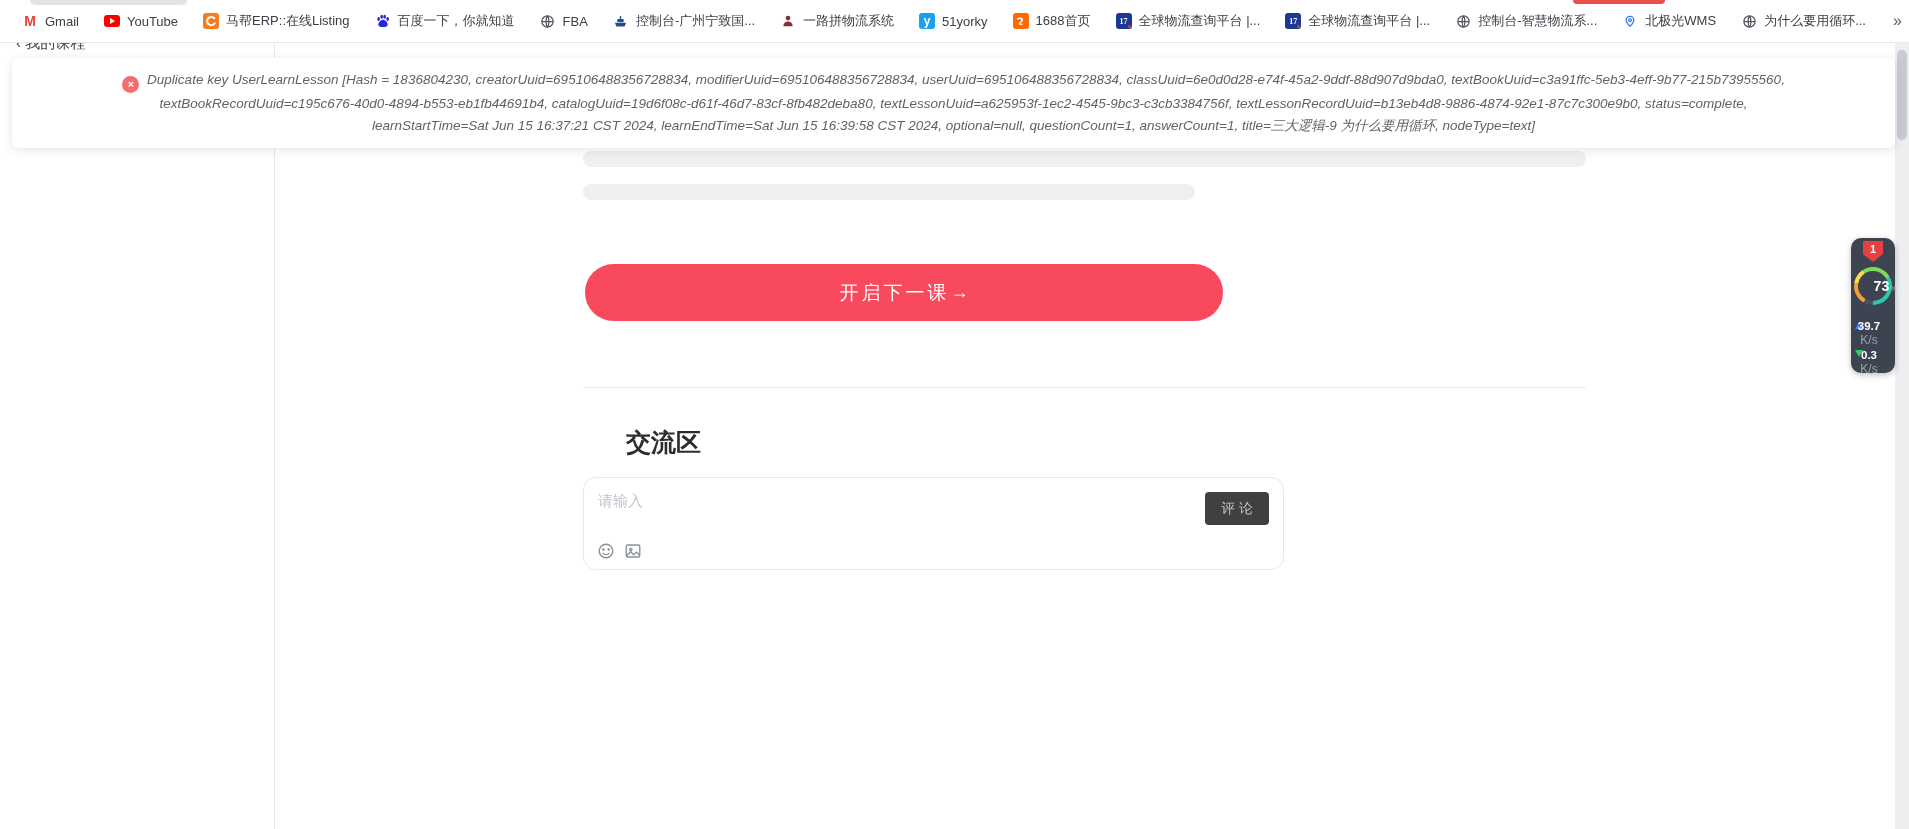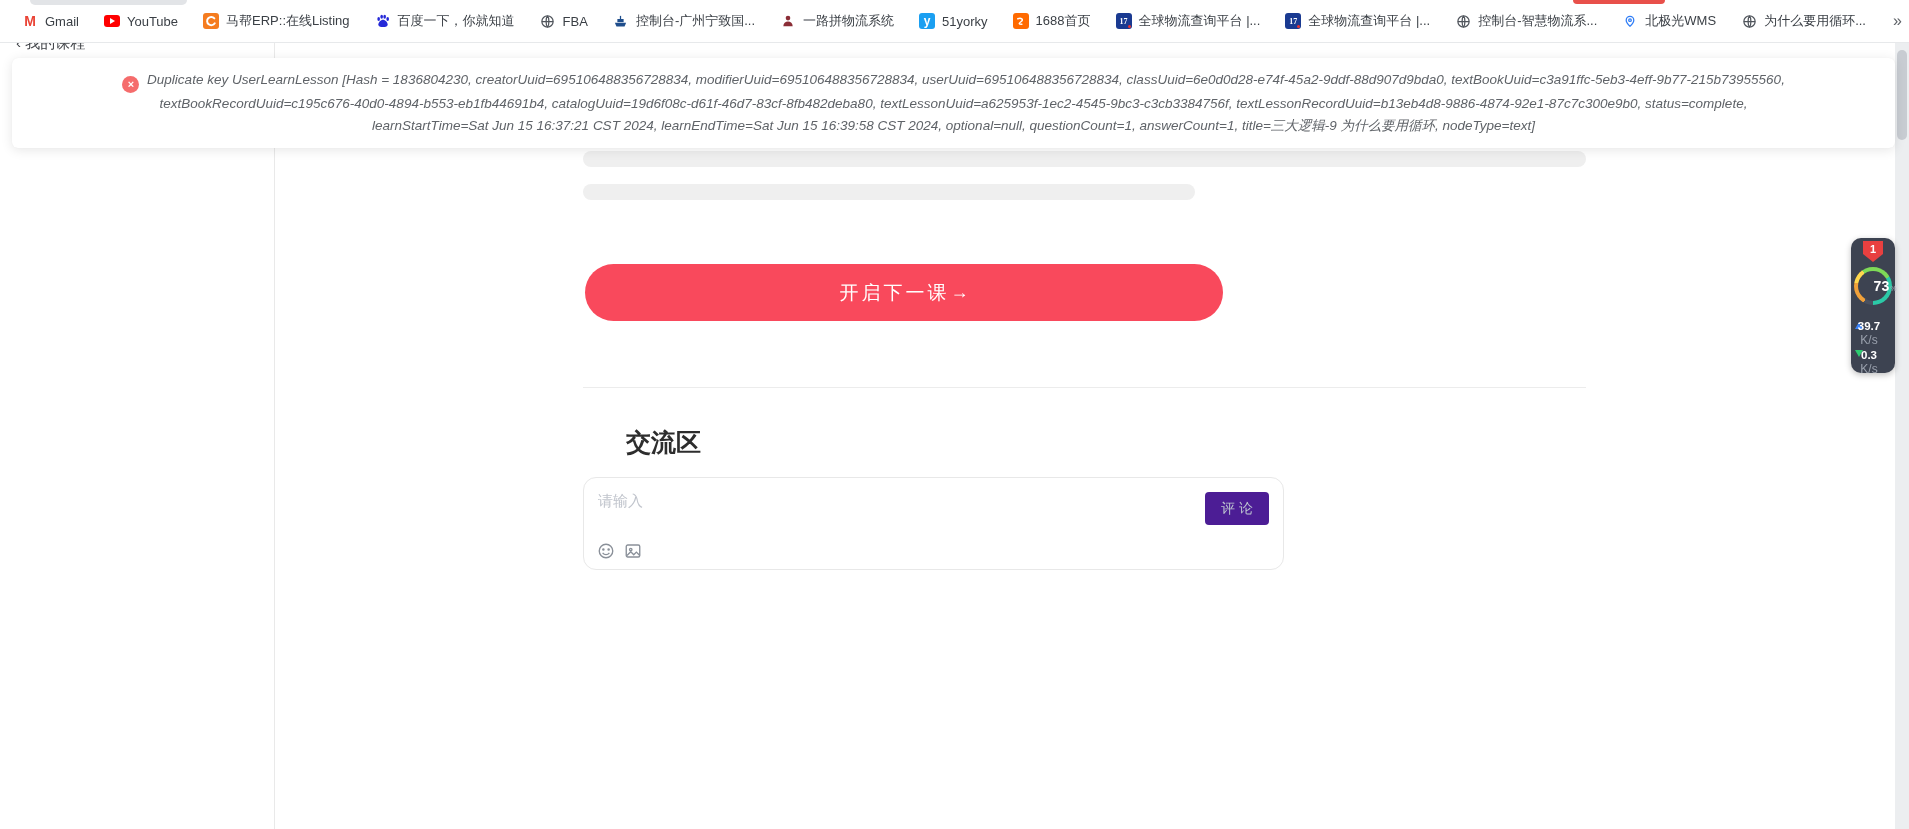--- a/index.html
+++ b/index.html
@@ -63,21 +63,21 @@
   #content-divider { left:583px; top:387px; width:1003px; height:1px; background:#ececec; }
   #section-title { left:583px; top:426px; font-size:25px; font-weight:bold; color:#2d2d2d;margin-left:43px; }
 
   
   #comment-box { left:583px; top:477px; width:701px; height:93px; border:1px solid #e8e8e8;
                  border-radius:13px; background:#fff; }
   #comment-input { position:absolute; left:14px; top:10px; width:380px; height:24px; border:none;
                    outline:none; font-size:15px; color:#333; font-family:inherit; }
   #comment-input::placeholder { color:#c0c4cc; }
   #comment-submit { position:absolute; right:14px; top:14px; width:64px; height:33px; border:none;
-                    border-radius:4px; background:#4c1d95; color:#bcc3cf; font-size:14px;
+                    border-radius:4px; background:#404040; color:#bcc3cf; font-size:14px;
                     cursor:not-allowed; font-family:inherit; }
   .cmt-icon { position:absolute; bottom:9px; width:18px; height:18px; cursor:pointer; }
   #emoji-icon { left:13px; }
   #image-icon { left:40px; }
 
   
   #net-widget { left:1851px; top:238px; width:44px; height:135px; background:#3d4351;
                 border-radius:10px; z-index:30; box-shadow:0 2px 6px rgba(0,0,0,.25); }
   #shield-badge { position:absolute; left:12px; top:3px; width:20px; height:21px; background:#e84040;
                   clip-path:polygon(0 0,100% 0,100% 62%,50% 100%,0 62%); color:#fff; font-size:11px;

